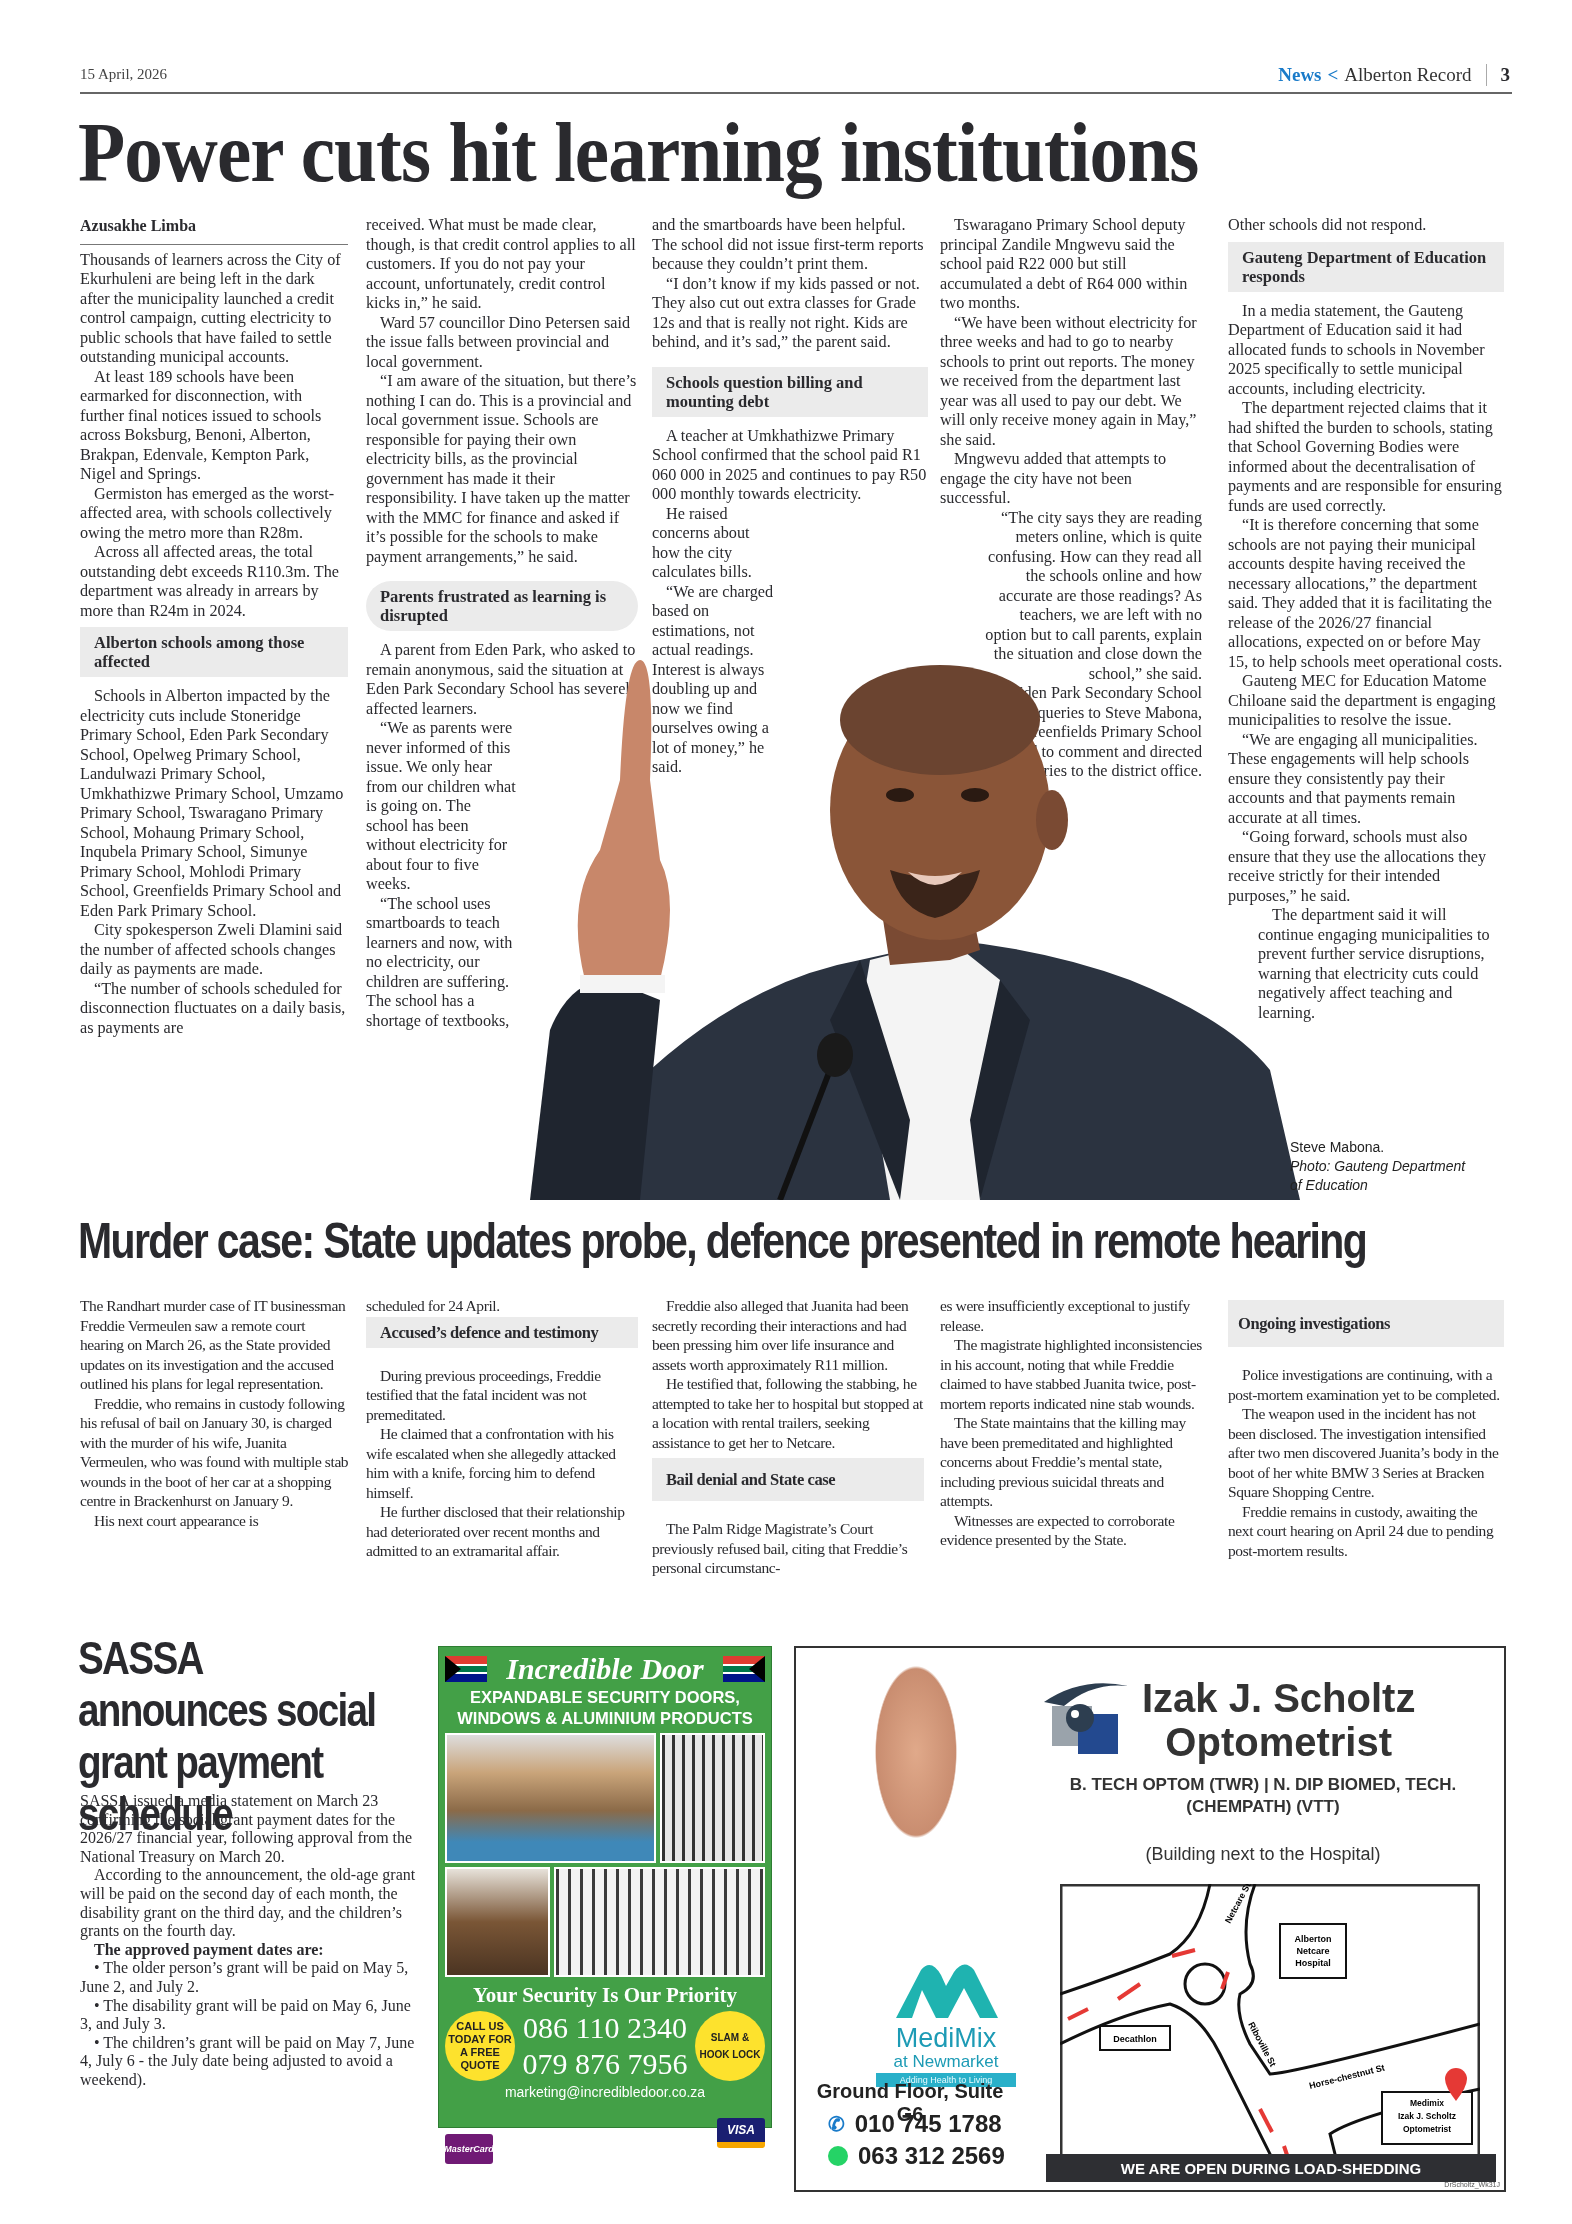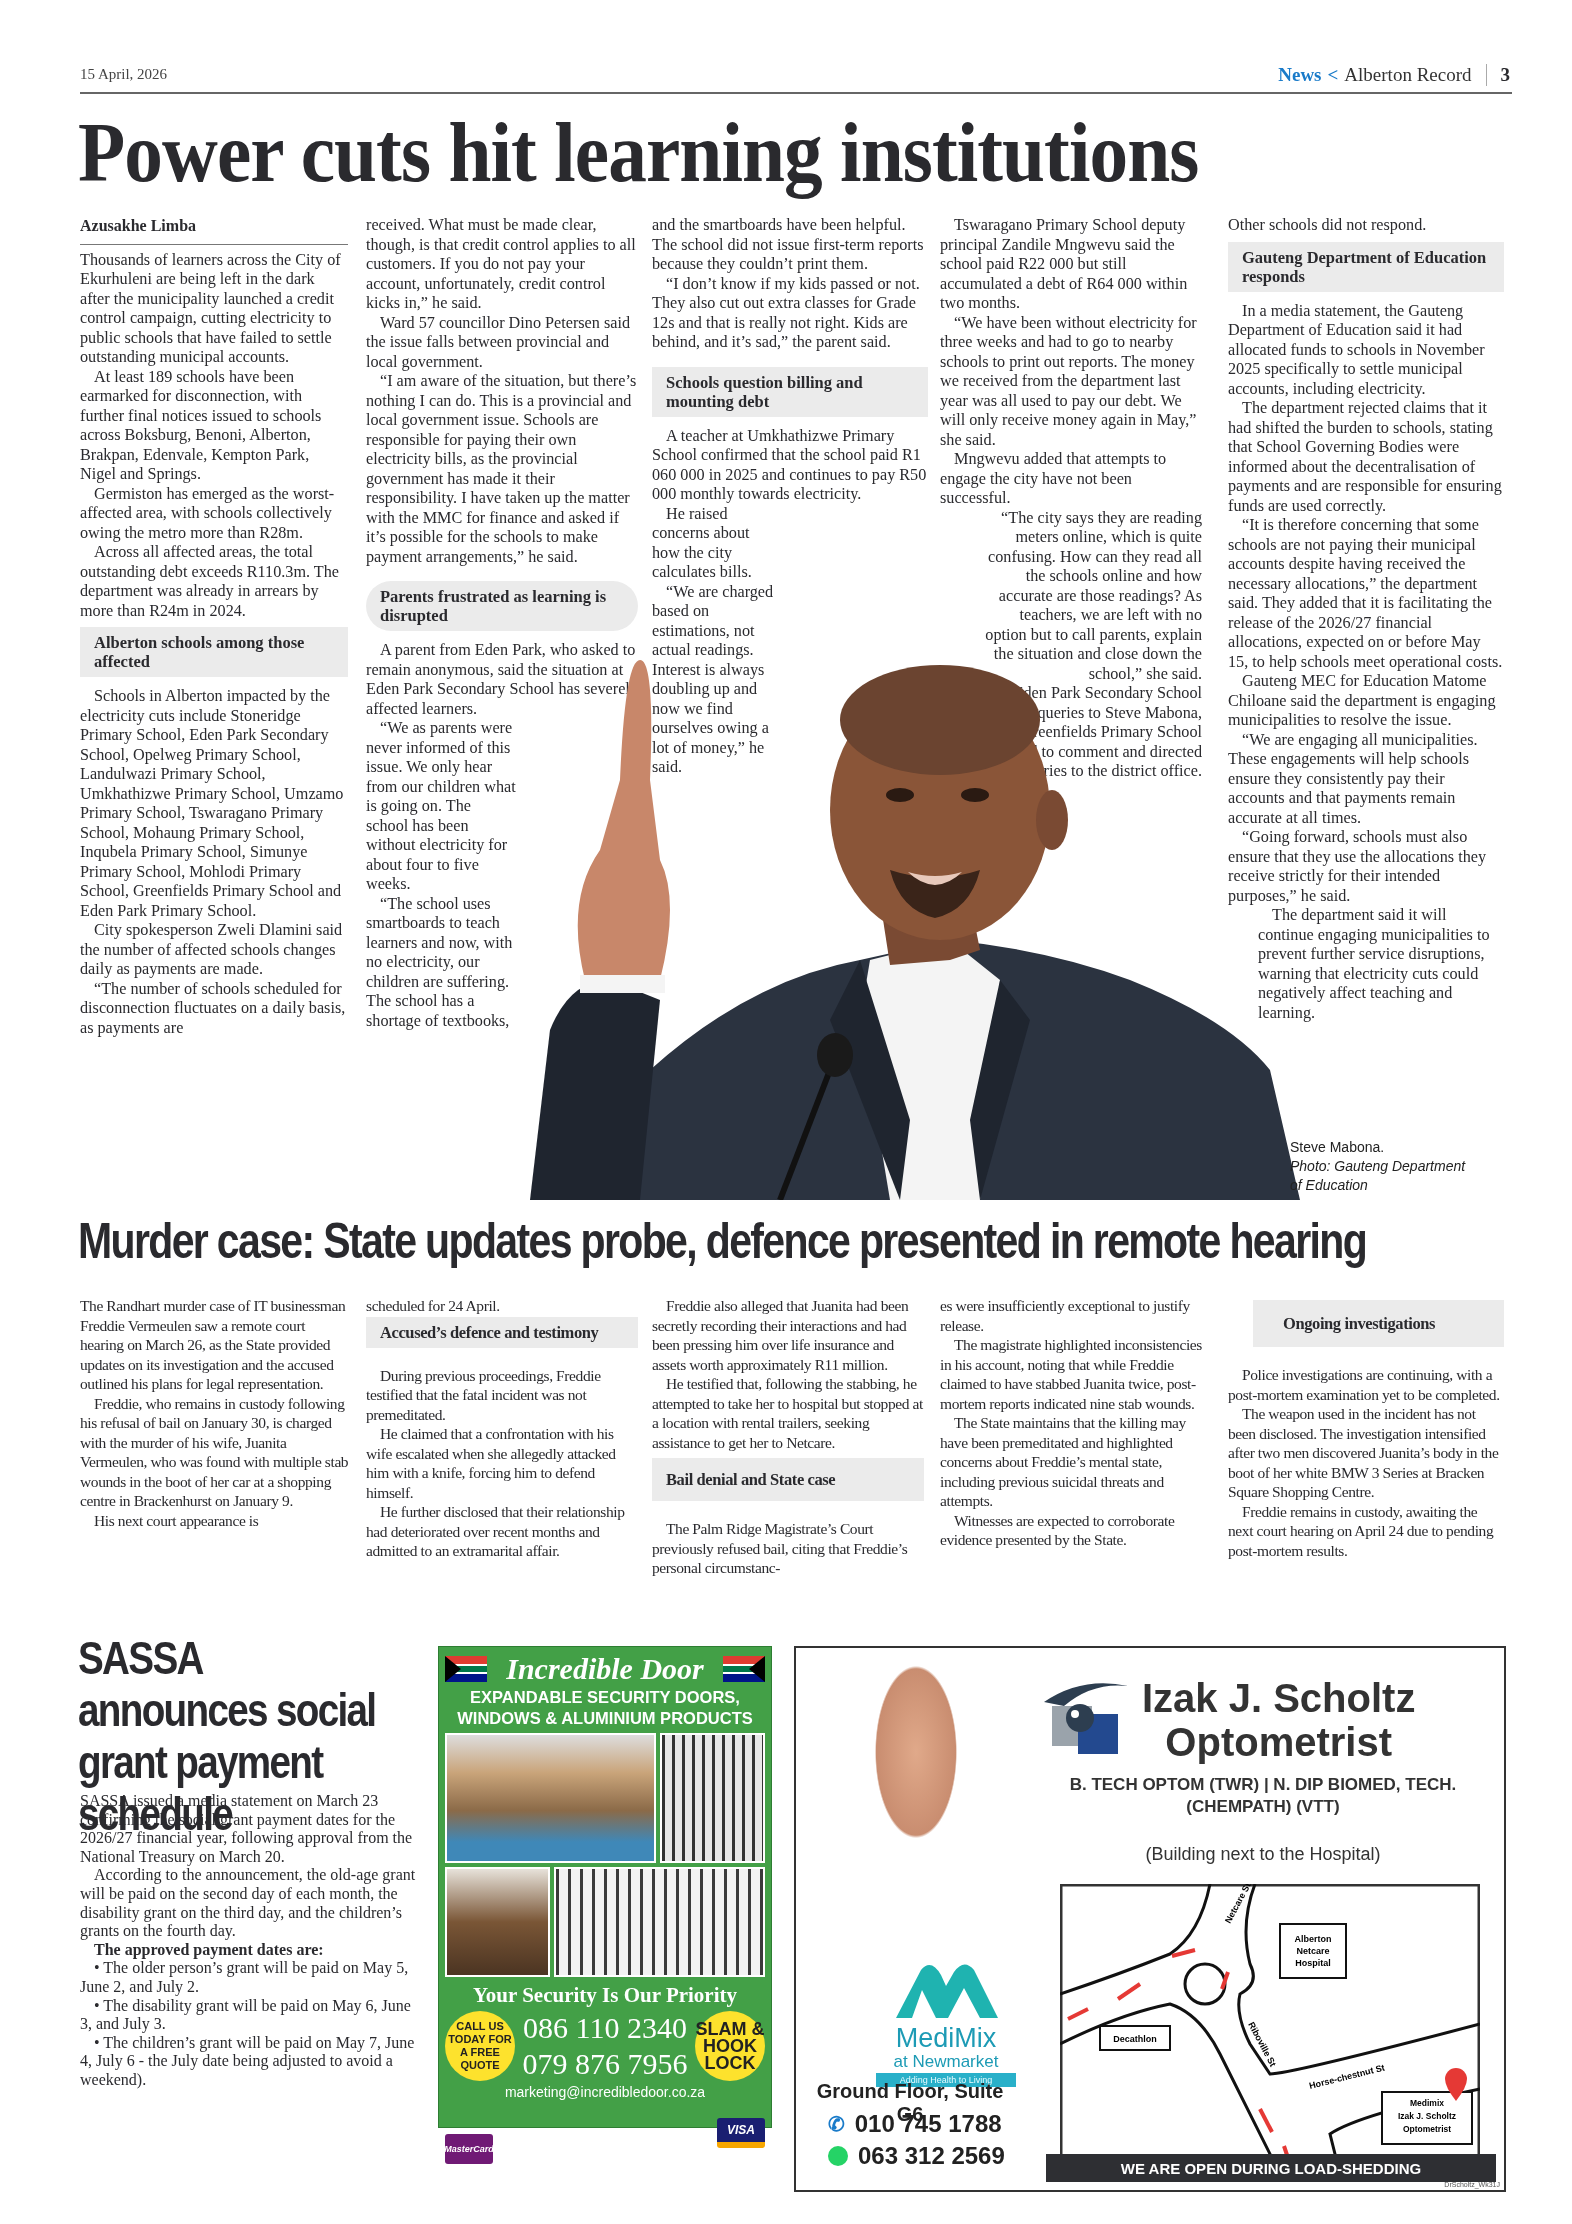--- a/index.html
+++ b/index.html
@@ -35,21 +35,21 @@
   .flag .tri { position: absolute; left: 0; top: 0; border-top: 13px solid transparent; border-bottom: 13px solid transparent; border-left: 16px solid #000; }
   .ad1 .sub { text-align: center; font-weight: bold; font-size: 16.5px; line-height: 21px; }
   .ad1 .imgs { margin-top: 4px; display: grid; grid-template-columns: 2fr 1fr; gap: 4px; height: 130px; }
   .ad1 .imgs2 { margin-top: 4px; display: grid; grid-template-columns: 1fr 2fr; gap: 4px; height: 110px; }
   .img-room { background: linear-gradient(180deg,#ddd 0%,#c9a47a 30%,#8b6a48 60%,#3f88b8 85%); border: 2px solid #fff; position: relative; }
   .img-door { background: repeating-linear-gradient(90deg,#333 0 3px,#e8e8e8 3px 10px); border: 2px solid #fff; }
   .img-brown { background: linear-gradient(180deg,#e7e2da,#7a5636 50%,#4b3422); border: 2px solid #fff; }
   .ad1 .priority { text-align: center; font-family: "Liberation Serif", serif; font-weight: bold; font-size: 21px; margin-top: 6px; }
   .ad1 .phones { display: flex; align-items: center; justify-content: space-between; margin-top: 2px; }
   .yellow { width: 70px; height: 70px; border-radius: 50%; background: #fde22d; color: #222; font-weight: bold; font-size: 11px; line-height: 13px; display: flex; align-items: center; justify-content: center; text-align: center; }
-  .yellow.big { font-size: 18px; line-height: 17px; }
+  .yellow.big { font-size: 10px; line-height: 17px; }
   .nums { font-family: "Liberation Serif", serif; font-size: 30px; line-height: 36px; text-align: center; }
   .ad1 .email { text-align: center; font-weight: normal; font-size: 14px; margin-top: 2px; }
   .ad1 .web { display: flex; align-items: center; justify-content: space-between; font-weight: bold; font-size: 15px; margin-top: 2px; }
   .card { width: 48px; height: 30px; border-radius: 3px; background: #fff; display: flex; align-items: center; justify-content: center; font-size: 9px; font-weight: bold; }
   .card.mc { background: #701a75; color: #fff; font-style: italic; margin-top: 32px; }
   .card.visa { background: #1a1f71; color: #fff; font-style: italic; font-size: 12px; border-bottom: 6px solid #f7a600; }
   .ad2 { left: 794px; top: 1646px; width: 712px; height: 546px; border: 2px solid #333; font-family: "Liberation Sans", sans-serif; }
   .person { left: 20px; top: 14px; width: 200px; height: 300px; background: radial-gradient(ellipse at 50% 30%,#e0a98a 0%,#c98d70 28%,#ffffff 29%,#fff 40%), linear-gradient(180deg,#fff 55%,#9fb1c9 56%,#d9dfe9 70%,#8aa1c2 100%); }
   .logo-eye { left: 246px; top: 28px; width: 86px; height: 80px; }
   .optname { left: 346px; top: 28px; font-size: 40px; line-height: 44px; font-weight: bold; color: #333; text-align: center; }
@@ -196,21 +196,21 @@
     <div class="subhead" style="margin-bottom:18px; padding:12px 14px;">Bail denial and State case</div>
     <p>The Palm Ridge Magistrate’s Court previously refused bail, citing that Freddie’s personal circumstanc-</p>
   </div>
   <div class="col" style="left:940px; top:1296px; width:272px;">
     <p class="noindent">es were insufficiently exceptional to justify release.</p>
     <p>The magistrate highlighted inconsistencies in his account, noting that while Freddie claimed to have stabbed Juanita twice, post-mortem reports indicated nine stab wounds.</p>
     <p>The State maintains that the killing may have been premeditated and highlighted concerns about Freddie’s mental state, including previous suicidal threats and attempts.</p>
     <p>Witnesses are expected to corroborate evidence presented by the State.</p>
   </div>
   <div class="col" style="left:1228px; top:1296px; width:276px;">
-    <div class="subhead" style="margin-top:4px; margin-bottom:18px; padding:14px 30px;margin-left:25px;">Ongoing investigations</div>
+    <div class="subhead" style="margin-top:4px; margin-bottom:18px; padding:14px 10px;">Ongoing investigations</div>
     <p>Police investigations are continuing, with a post-mortem examination yet to be completed.</p>
     <p>The weapon used in the incident has not been disclosed. The investigation intensified after two men discovered Juanita’s body in the boot of her white BMW 3 Series at Bracken Square Shopping Centre.</p>
     <p>Freddie remains in custody, awaiting the next court hearing on April 24 due to pending post-mortem results.</p>
   </div>
 </div>
 
 <h2 class="abs sassa-head">SASSA announces social grant payment schedule</h2>
 <div class="col" style="left:80px; top:1792px; width:340px; font-size:16px; line-height:18.6px;">
   <p class="noindent">SASSA issued a media statement on March 23 confirming the social grant payment dates for the 2026/27 financial year, following approval from the National Treasury on March 20.</p>
   <p>According to the announcement, the old-age grant will be paid on the second day of each month, the disability grant on the third day, and the children’s grants on the fourth day.</p>

